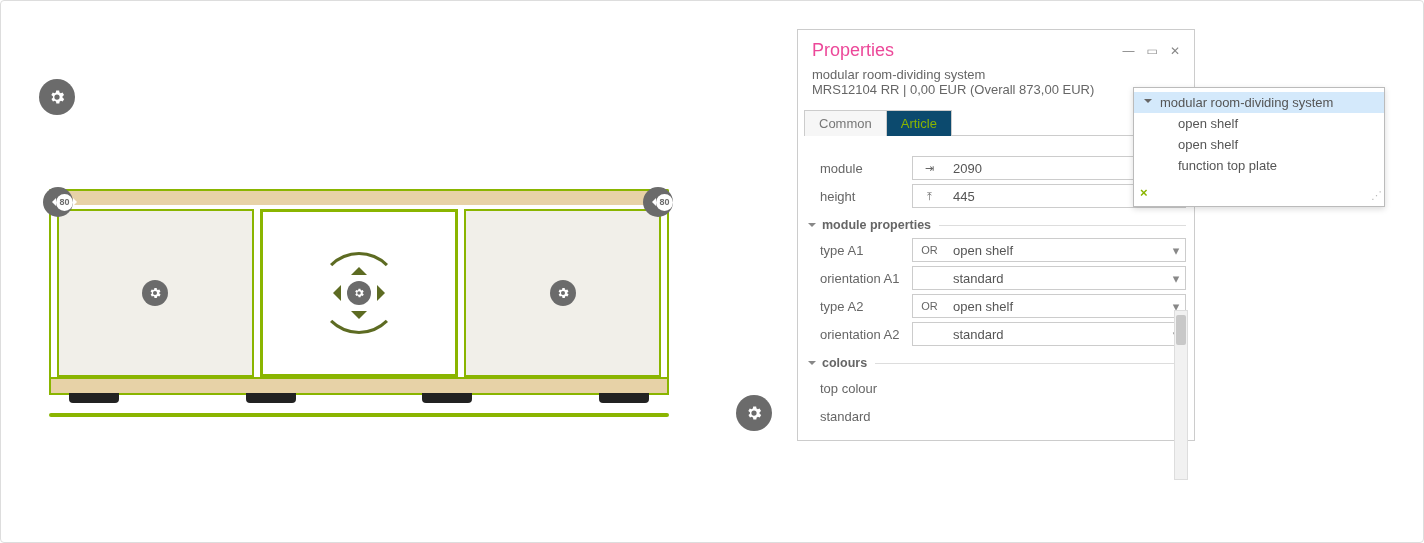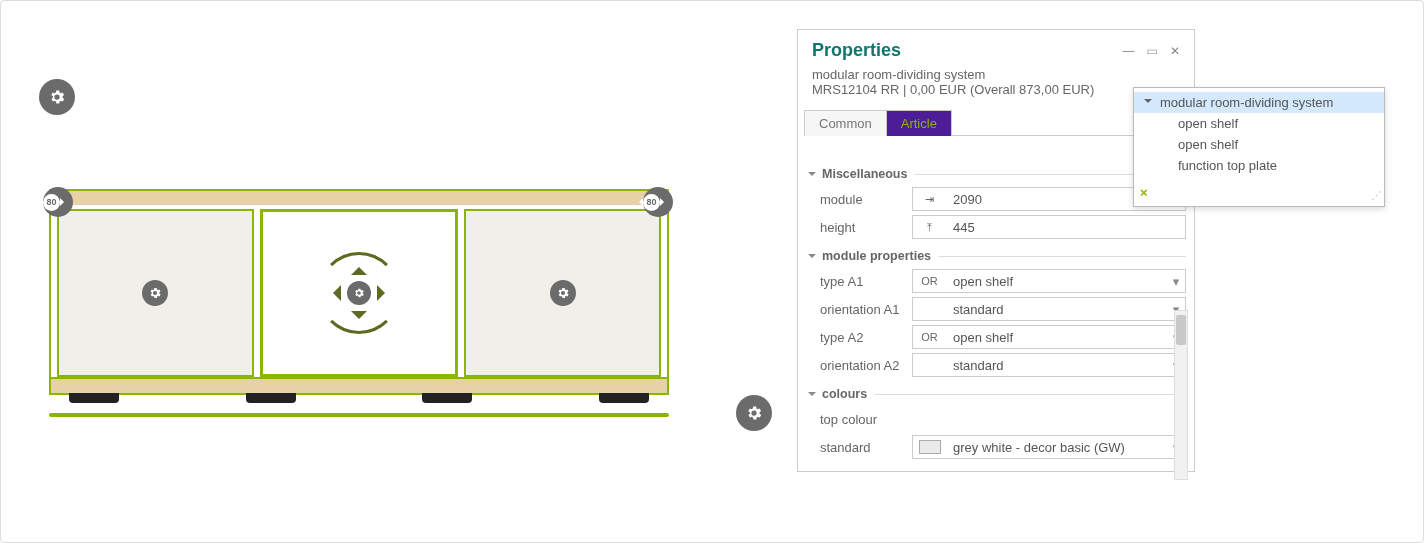--- a/index.html
+++ b/index.html
@@ -5,21 +5,21 @@
   * { box-sizing: border-box; }
   html, body { margin:0; padding:0; font-family: "Segoe UI", Arial, sans-serif; font-size:13px; color:#555; background:#fff; }
   .frame { position:relative; width:1424px; height:543px; border:1px solid #ddd; border-radius:4px; margin:0; overflow:visible; background:#fff; }
   .canvas { position:absolute; left:0; top:0; right:0; bottom:0; }
 
   
   .gearbtn { position:absolute; width:36px; height:36px; border-radius:50%; background:#6b6b6b; display:flex; align-items:center; justify-content:center; cursor:pointer; }
   .gearbtn svg { width:18px; height:18px; fill:#fff; }
   .gearbtn.small { width:26px; height:26px; }
   .gearbtn.small svg { width:14px; height:14px; }
-  .badgebtn { position:absolute; width:30px; height:30px; border-radius:50%; background:#6b6b6b; display:flex; align-items:center; justify-content:flex-start; cursor:pointer; }
+  .badgebtn { position:absolute; width:30px; height:30px; border-radius:50%; background:#6b6b6b; display:flex; align-items:center; justify-content:flex-end; cursor:pointer; }
   .badge-ico { width:17px; height:17px; border-radius:50%; background:#fff; color:#6b6b6b; font-size:9px; font-weight:600; display:flex; align-items:center; justify-content:center; position:relative; }
   .badge-ico::before, .badge-ico::after { content:""; position:absolute; width:0; height:0; border:4px solid transparent; }
   .badge-ico::before { border-right-color:#fff; right:100%; }
   .badge-ico::after  { border-left-color:#fff; left:100%; }
 
   
   .unit-wrap { position:absolute; left:48px; top:188px; width:620px; }
   .unit-top { height:16px; background:#e7d2a7; border:2px solid #8ab500; border-bottom:0; border-radius:2px 2px 0 0; }
   .unit-body { display:flex; gap:6px; padding:4px 6px 0 6px; border-left:2px solid #8ab500; border-right:2px solid #8ab500; border-bottom:2px solid #8ab500; background:#fff; }
   .cell { flex:1; height:168px; background:#f1efe9; border:2px solid #8ab500; position:relative; }
@@ -34,31 +34,31 @@
   .move-hub svg { width:12px; height:12px; fill:#fff; }
   .tri { position:absolute; width:0; height:0; border:8px solid transparent; }
   .tri.up { border-bottom-color:#5d6b22; top:4px; left:50%; margin-left:-8px; }
   .tri.dn { border-top-color:#5d6b22; bottom:4px; left:50%; margin-left:-8px; }
   .tri.lf { border-right-color:#5d6b22; left:4px; top:50%; margin-top:-8px; }
   .tri.rt { border-left-color:#5d6b22; right:4px; top:50%; margin-top:-8px; }
 
   
   .panel { position:absolute; left:796px; top:28px; width:398px; border:1px solid #ccc; background:#fff; }
   .panel-head { display:flex; align-items:center; justify-content:space-between; padding:10px 14px 6px 14px; }
-  .panel-title { color:#0f766e; font-size:18px; font-weight:700; }
+  .panel-title { color:#ec4899; font-size:18px; font-weight:400; }
   .winbtns { display:flex; gap:12px; color:#888; }
   .winbtn { cursor:pointer; font-size:12px; line-height:12px; }
   .panel-sub { padding:0 14px; color:#666; font-size:13px; }
   .toolbar { position:absolute; right:8px; top:58px; display:flex; gap:4px; align-items:center; }
   .tbtn { width:22px; height:22px; border:1px solid #bbb; background:#f7f7f7; display:flex; align-items:center; justify-content:center; cursor:pointer; font-size:11px; }
   .tbtn.active { border-color:#8ab500; }
 
-  .tabs { display:flex; margin:12px 6px 17px 6px; border-bottom:1px solid #ccc; }
+  .tabs { display:flex; margin:12px 6px 4px 6px; border-bottom:1px solid #ccc; }
   .tab { padding:5px 14px; border:1px solid #ccc; border-bottom:none; margin-right:-1px; background:#f6f6f6; color:#777; cursor:pointer; position:relative; top:1px; }
-  .tab.active { background:#4c1d95; color:#8ab500; }
+  .tab.active { background:#0c4a6e; color:#8ab500; }
 
   .props { padding:6px 8px 10px 8px; max-height:340px; overflow:hidden; position:relative; }
   .group { margin-top:8px; }
   .ghead { display:flex; align-items:center; color:#666; font-weight:600; font-size:12.5px; margin:2px 0 4px 2px; }
   .ghead .tw { width:0; height:0; border:4px solid transparent; border-top-color:#888; margin-right:6px; margin-top:3px;}
   .grule { flex:1; height:1px; background:#ddd; margin-left:8px; }
   .row { display:flex; align-items:center; height:28px; }
   .row .label { width:106px; padding-left:14px; color:#666; }
   .row .fld { flex:1; display:flex; align-items:center; border:1px solid #ccc; height:24px; background:#fff; }
   .fld .ic { width:34px; display:flex; align-items:center; justify-content:center; border-right:1px solid transparent; color:#666; font-size:11px; }
@@ -169,25 +169,20 @@
     </div>
 
     <div class="tabs">
       <div class="tab">Common</div>
       <div class="tab active">Article</div>
     </div>
 
     <div class="props">
 
       <div class="group">
-        <div class="ghead">
-            <span class="tw"></span>
-            <span>Miscellaneous</span>
-            <span class="grule"></span>
-          </div>
         <div class="row">
           <div class="label">module</div>
           <div class="fld">
             <div class="ic">⇥</div>
             <div class="val">2090</div>
           </div>
         </div>
         <div class="row">
           <div class="label">height</div>
           <div class="fld">
@@ -241,25 +236,20 @@
         <div class="ghead">
             <span class="tw"></span>
             <span>colours</span>
             <span class="grule"></span>
           </div>
         <div class="row">
           <div class="label">top colour</div>
         </div>
         <div class="row">
           <div class="label">standard</div>
-          <div class="fld">
-            <div class="swatch sw-grey"></div>
-            <div class="val">grey white - decor basic (GW)</div>
-            <div class="dd">▾</div>
-          </div>
         </div>
       </div>
     </div>
 
     <div class="vscroll">
       <div class="thumb"></div>
     </div>
   </div>
 
   <div class="tree">

